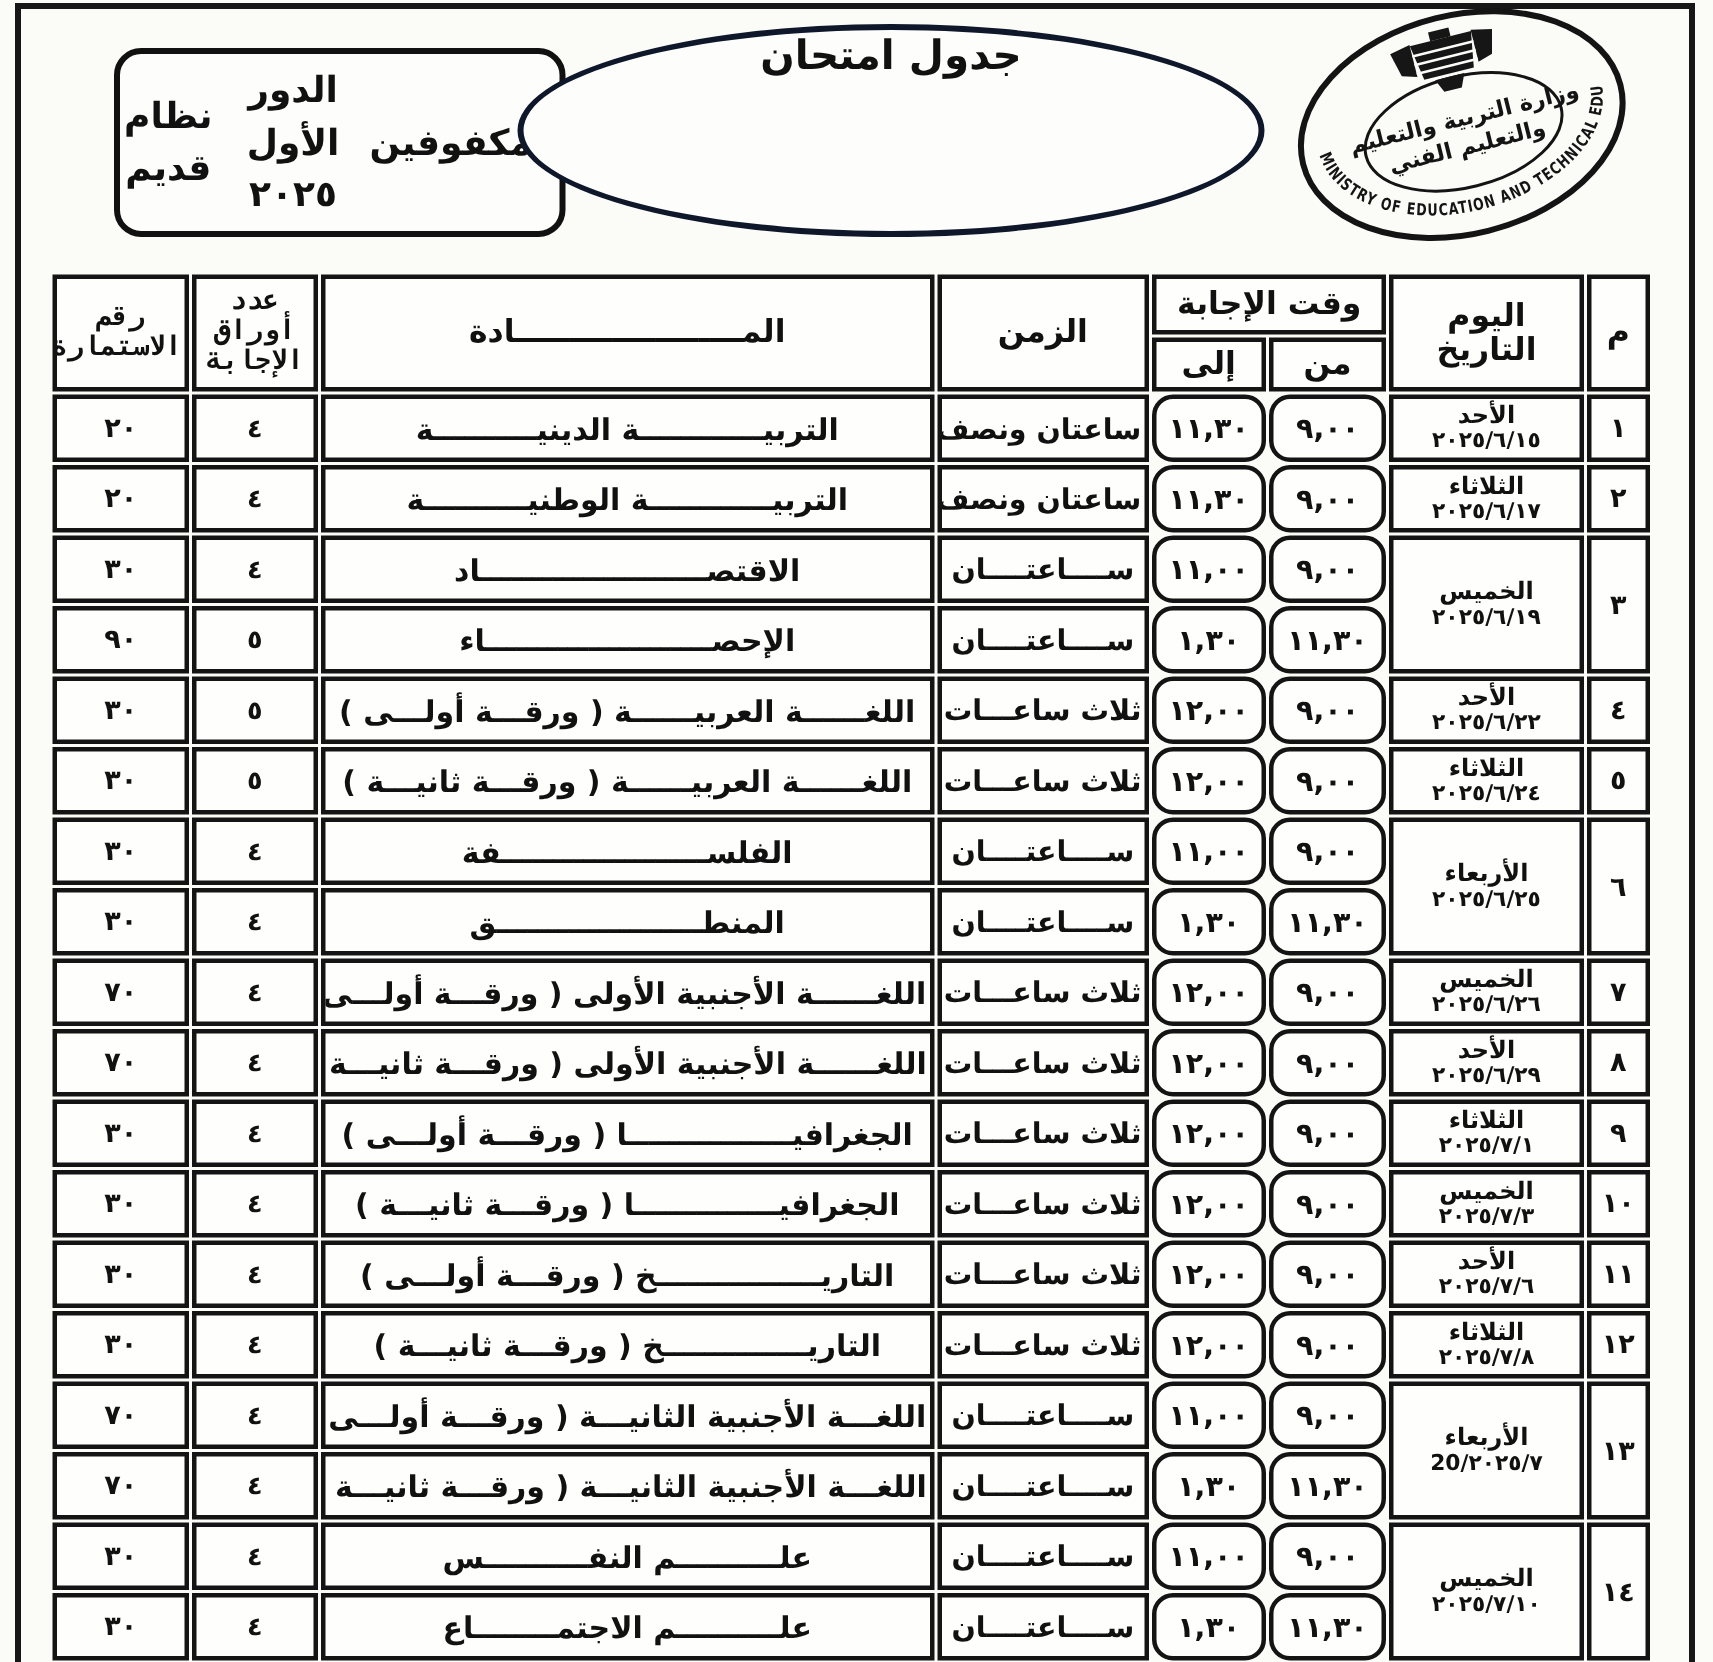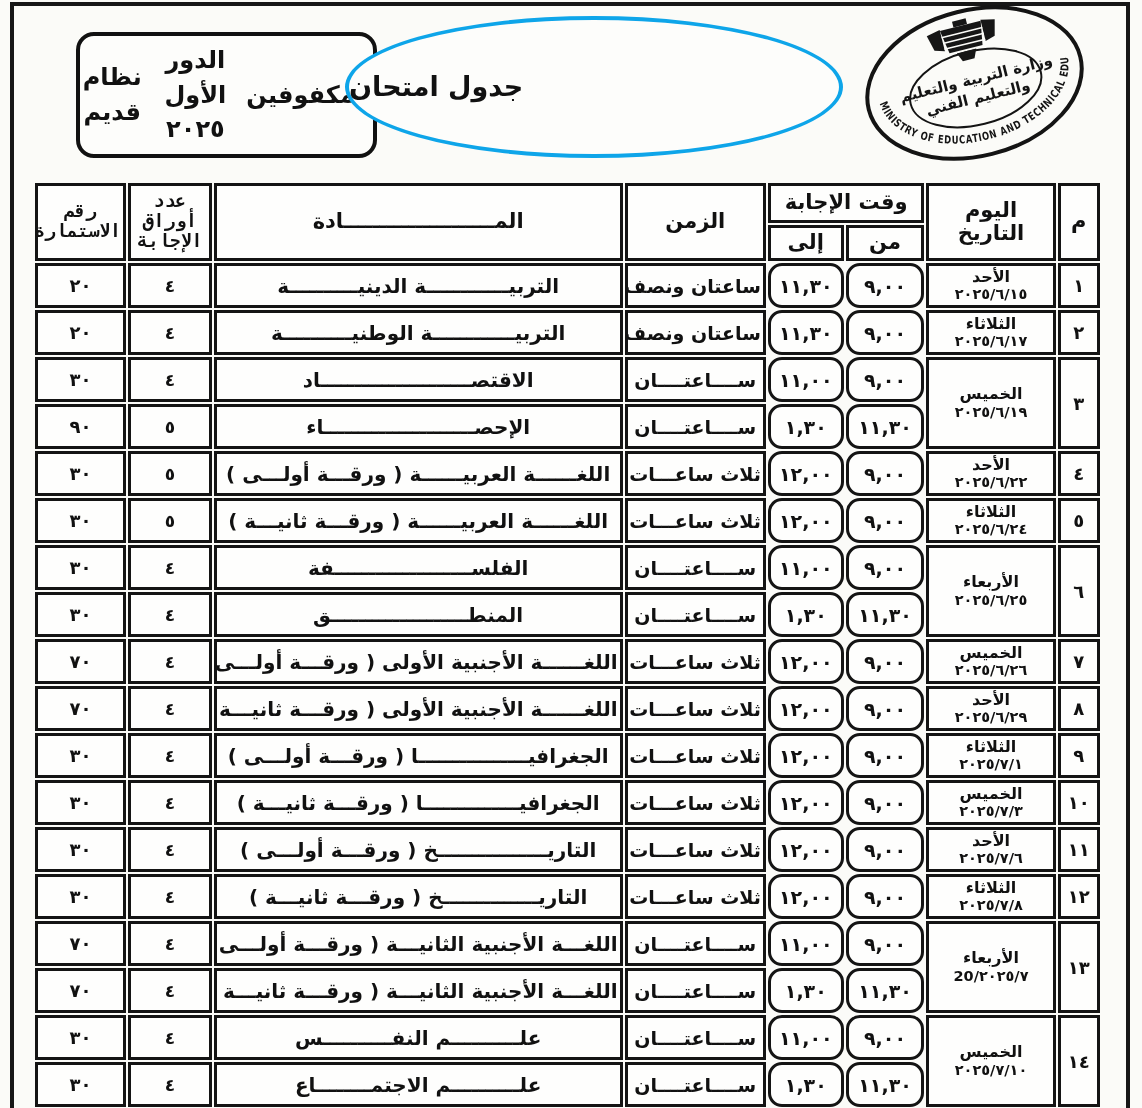--- a/index.html
+++ b/index.html
@@ -15,22 +15,22 @@
   
   .hdr{position:absolute;left:0;top:0;width:100%;height:178px;}
   .left-box{
     position:absolute;left:37px;top:32px;width:293px;height:118px;
     border:4px solid #111;border-radius:18px;background:#fdfdfb;
     display:flex;flex-direction:row;justify-content:center;align-items:center;
     direction:rtl;text-align:center;line-height:1.45;font-size:24px;margin-left:39px;
   }
   .title-oval{
     position:absolute;left:345px;top:16px;width:490px;height:134px;
-    border:4px solid #0ea5e9;border-radius:50%;background:#fdfdfb;
-    display:flex;flex-direction:column;justify-content:center;align-items:flex-end;
+    border:4px solid #0f172a;border-radius:50%;background:#fdfdfb;
+    display:flex;flex-direction:row;justify-content:center;align-items:flex-start;
     direction:rtl;text-align:center;line-height:1.35;
   }
   .title-oval .t1{font-size:27px;}
   .title-oval .t2,.title-oval .t3{font-size:25px;}
   .seal{position:absolute;right:48px;top:4px;width:238px;height:162px;transform:rotate(-14deg);}
   
   .tblwrap{position:absolute;left:33px;top:181px;width:1069px;direction:rtl;}
   table{
     border-collapse:separate;border-spacing:2px;table-layout:fixed;width:1069px;
   }

